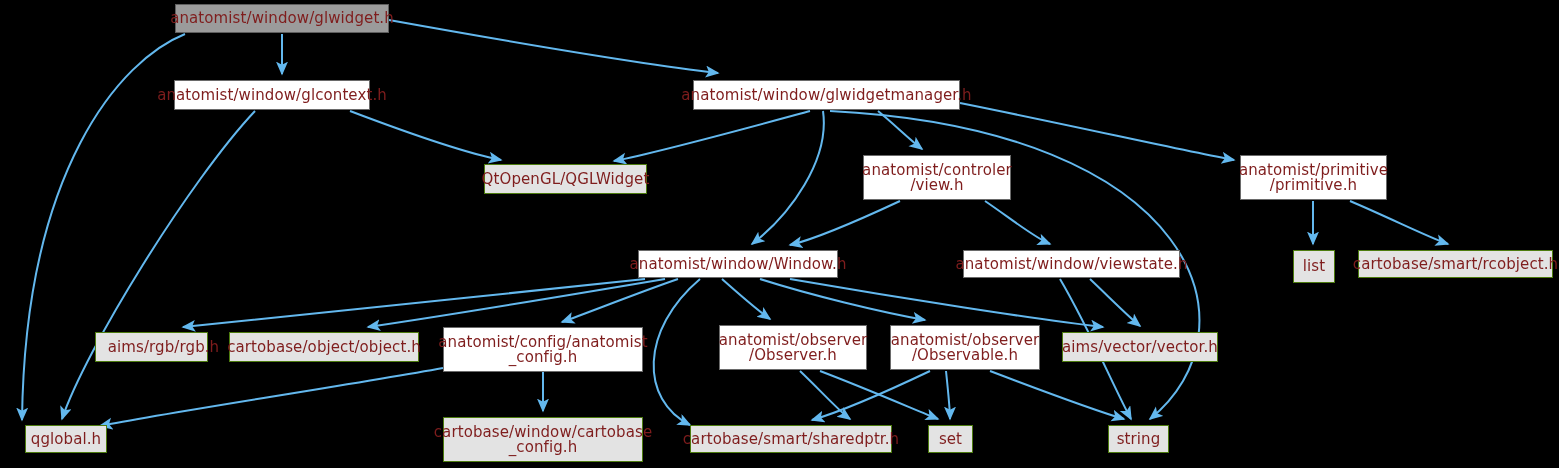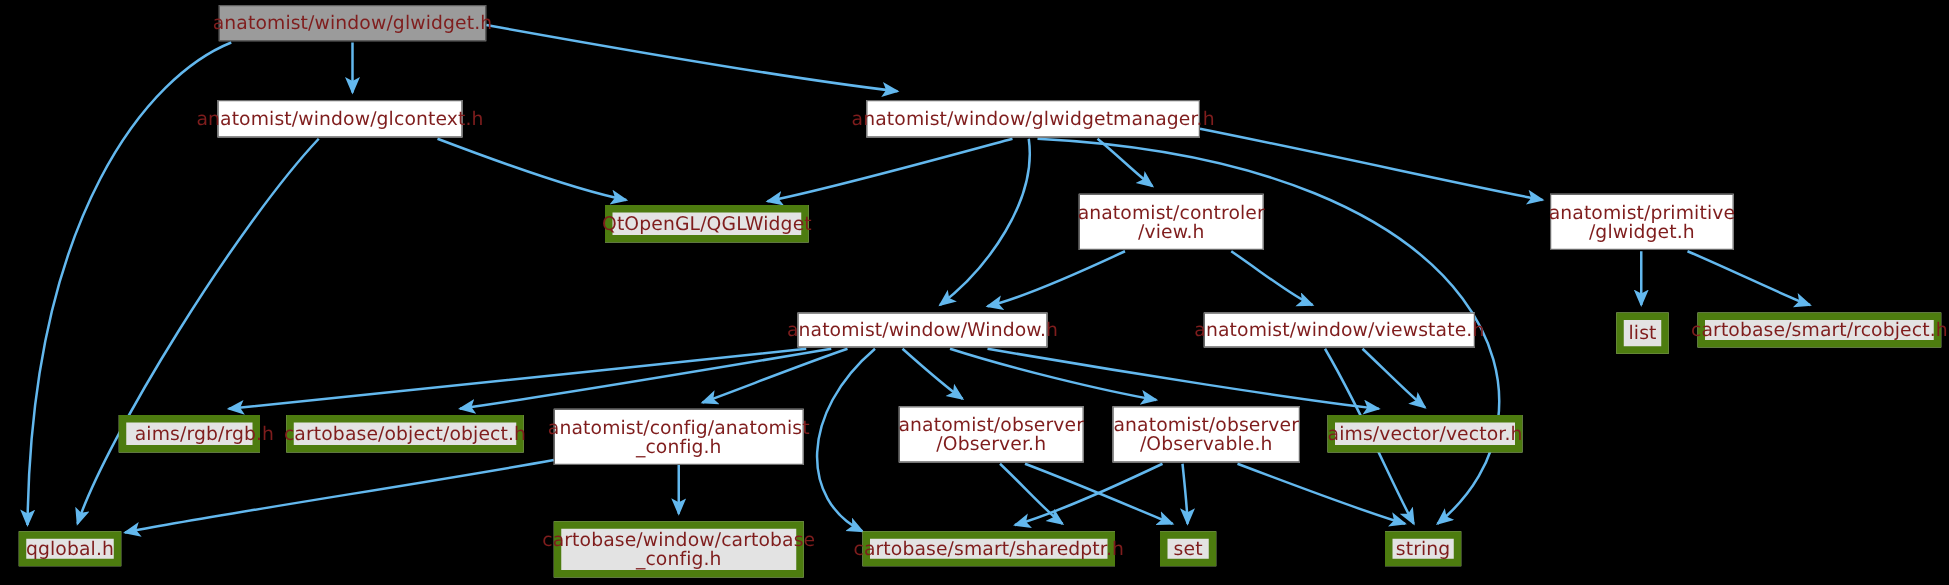--- a/index.html
+++ b/index.html
@@ -33,21 +33,21 @@
     font-size: 15px;
     line-height: 15px;
     color: #7f1d1d;
     border: 1px solid #6a6a6a;
     background: #ffffff;
     white-space: pre;
     letter-spacing: 0.1px;
   }
   .node.ext {
     background: #e3e3e3;
-    border: 6px solid #4d7c0f;
+    border: 1px solid #4d7c0f;
   }
   .node.root {
     background: #9b9b9b;
     border: 1px solid #5e5e5e;
   }
 </style>
 </head>
 <body>
 
 <div id="graph-root">
@@ -91,34 +91,34 @@
       </g>
   </svg>
   <div id="node-layer">
       <div class="node root" style="left: 175px; top: 4px; width: 214px; height: 29px;">anatomist/window/glwidget.h</div>
       <div class="node" style="left: 174px; top: 80px; width: 196px; height: 30px;">anatomist/window/glcontext.h</div>
       <div class="node" style="left: 693px; top: 80px; width: 267px; height: 30px;">anatomist/window/glwidgetmanager.h</div>
       <div class="node ext" style="left: 484px; top: 164px; width: 163px; height: 30px;">QtOpenGL/QGLWidget</div>
       <div class="node" style="left: 863px; top: 155px; width: 148px; height: 45px;">anatomist/controler
 /view.h</div>
       <div class="node" style="left: 1240px; top: 155px; width: 147px; height: 45px;">anatomist/primitive
-/glwidget.h</div>
+/primitive.h</div>
       <div class="node ext" style="left: 1293px; top: 250px; width: 42px; height: 33px;">list</div>
       <div class="node ext" style="left: 1358px; top: 250px; width: 195px; height: 28px;">cartobase/smart/rcobject.h</div>
       <div class="node" style="left: 638px; top: 250px; width: 200px; height: 28px;">anatomist/window/Window.h</div>
       <div class="node" style="left: 963px; top: 250px; width: 217px; height: 28px;">anatomist/window/viewstate.h</div>
       <div class="node ext" style="left: 95px; top: 332px; width: 113px; height: 30px; padding-left: 24px;">aims/rgb/rgb.h</div>
       <div class="node ext" style="left: 229px; top: 332px; width: 190px; height: 30px;">cartobase/object/object.h</div>
       <div class="node" style="left: 443px; top: 327px; width: 200px; height: 45px;">anatomist/config/anatomist
 _config.h</div>
       <div class="node" style="left: 719px; top: 325px; width: 148px; height: 45px;">anatomist/observer
 /Observer.h</div>
       <div class="node" style="left: 890px; top: 325px; width: 150px; height: 45px;">anatomist/observer
 /Observable.h</div>
       <div class="node ext" style="left: 1062px; top: 332px; width: 156px; height: 30px;">aims/vector/vector.h</div>
-      <div class="node ext" style="left: 15px; top: 425px; width: 82px; height: 28px;">qglobal.h</div>
+      <div class="node ext" style="left: 25px; top: 425px; width: 82px; height: 28px;">qglobal.h</div>
       <div class="node ext" style="left: 443px; top: 417px; width: 200px; height: 45px;">cartobase/window/cartobase
 _config.h</div>
       <div class="node ext" style="left: 690px; top: 425px; width: 202px; height: 28px;">cartobase/smart/sharedptr.h</div>
       <div class="node ext" style="left: 928px; top: 425px; width: 45px; height: 28px;">set</div>
       <div class="node ext" style="left: 1108px; top: 425px; width: 61px; height: 28px;">string</div>
     </div>
 </div>
 
 </body></html>

